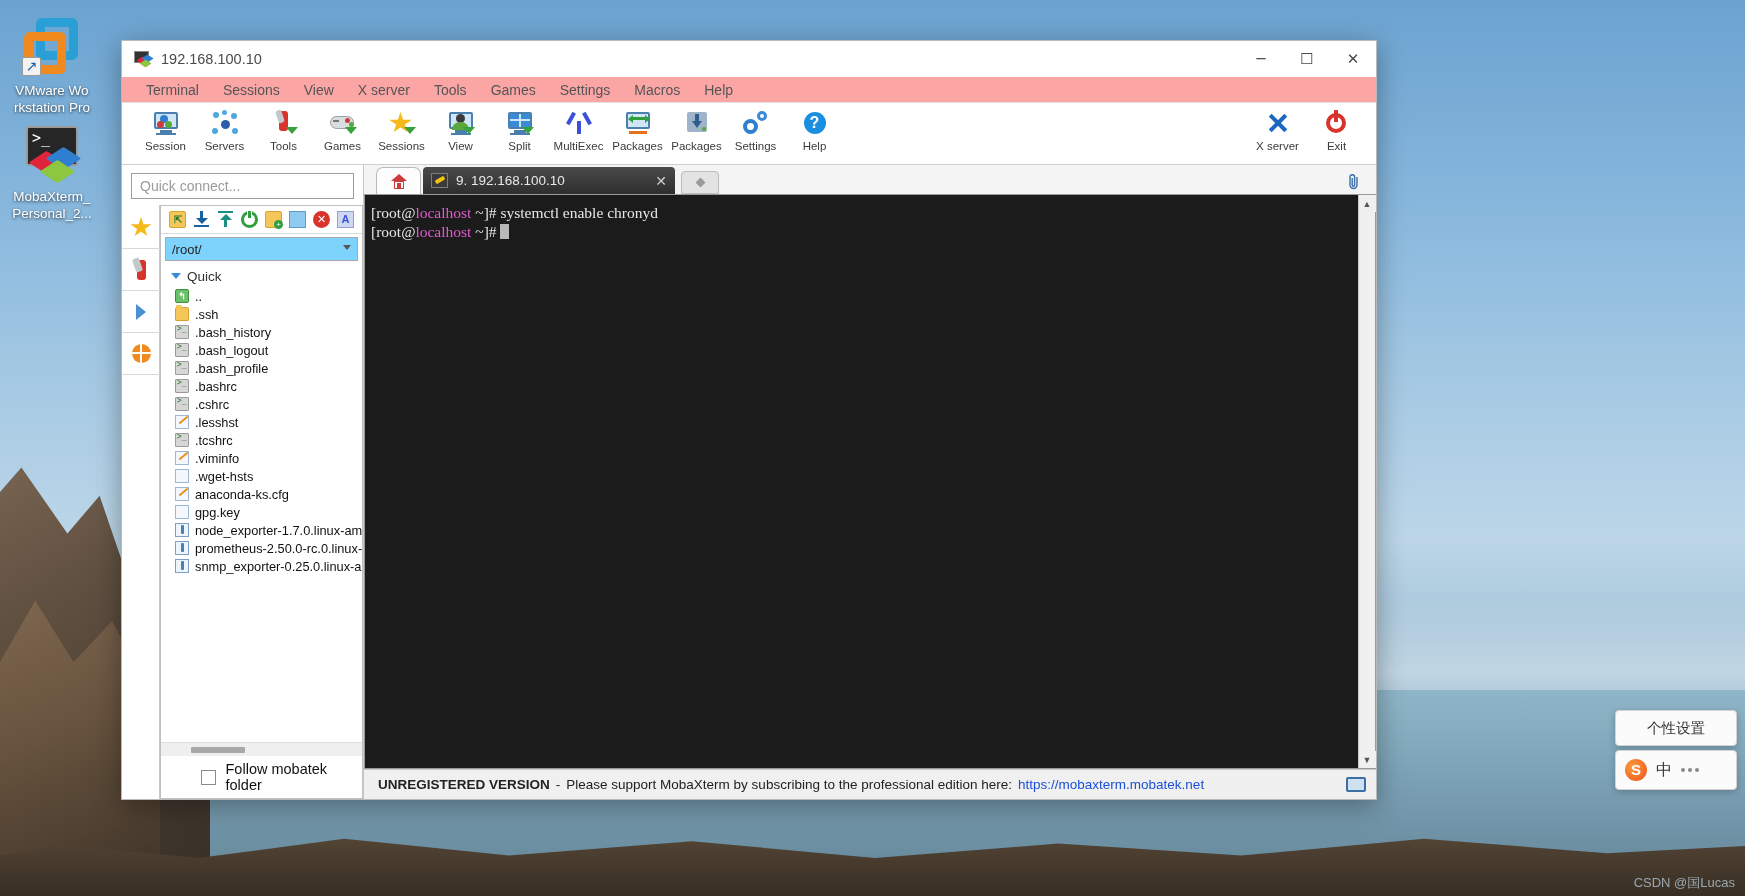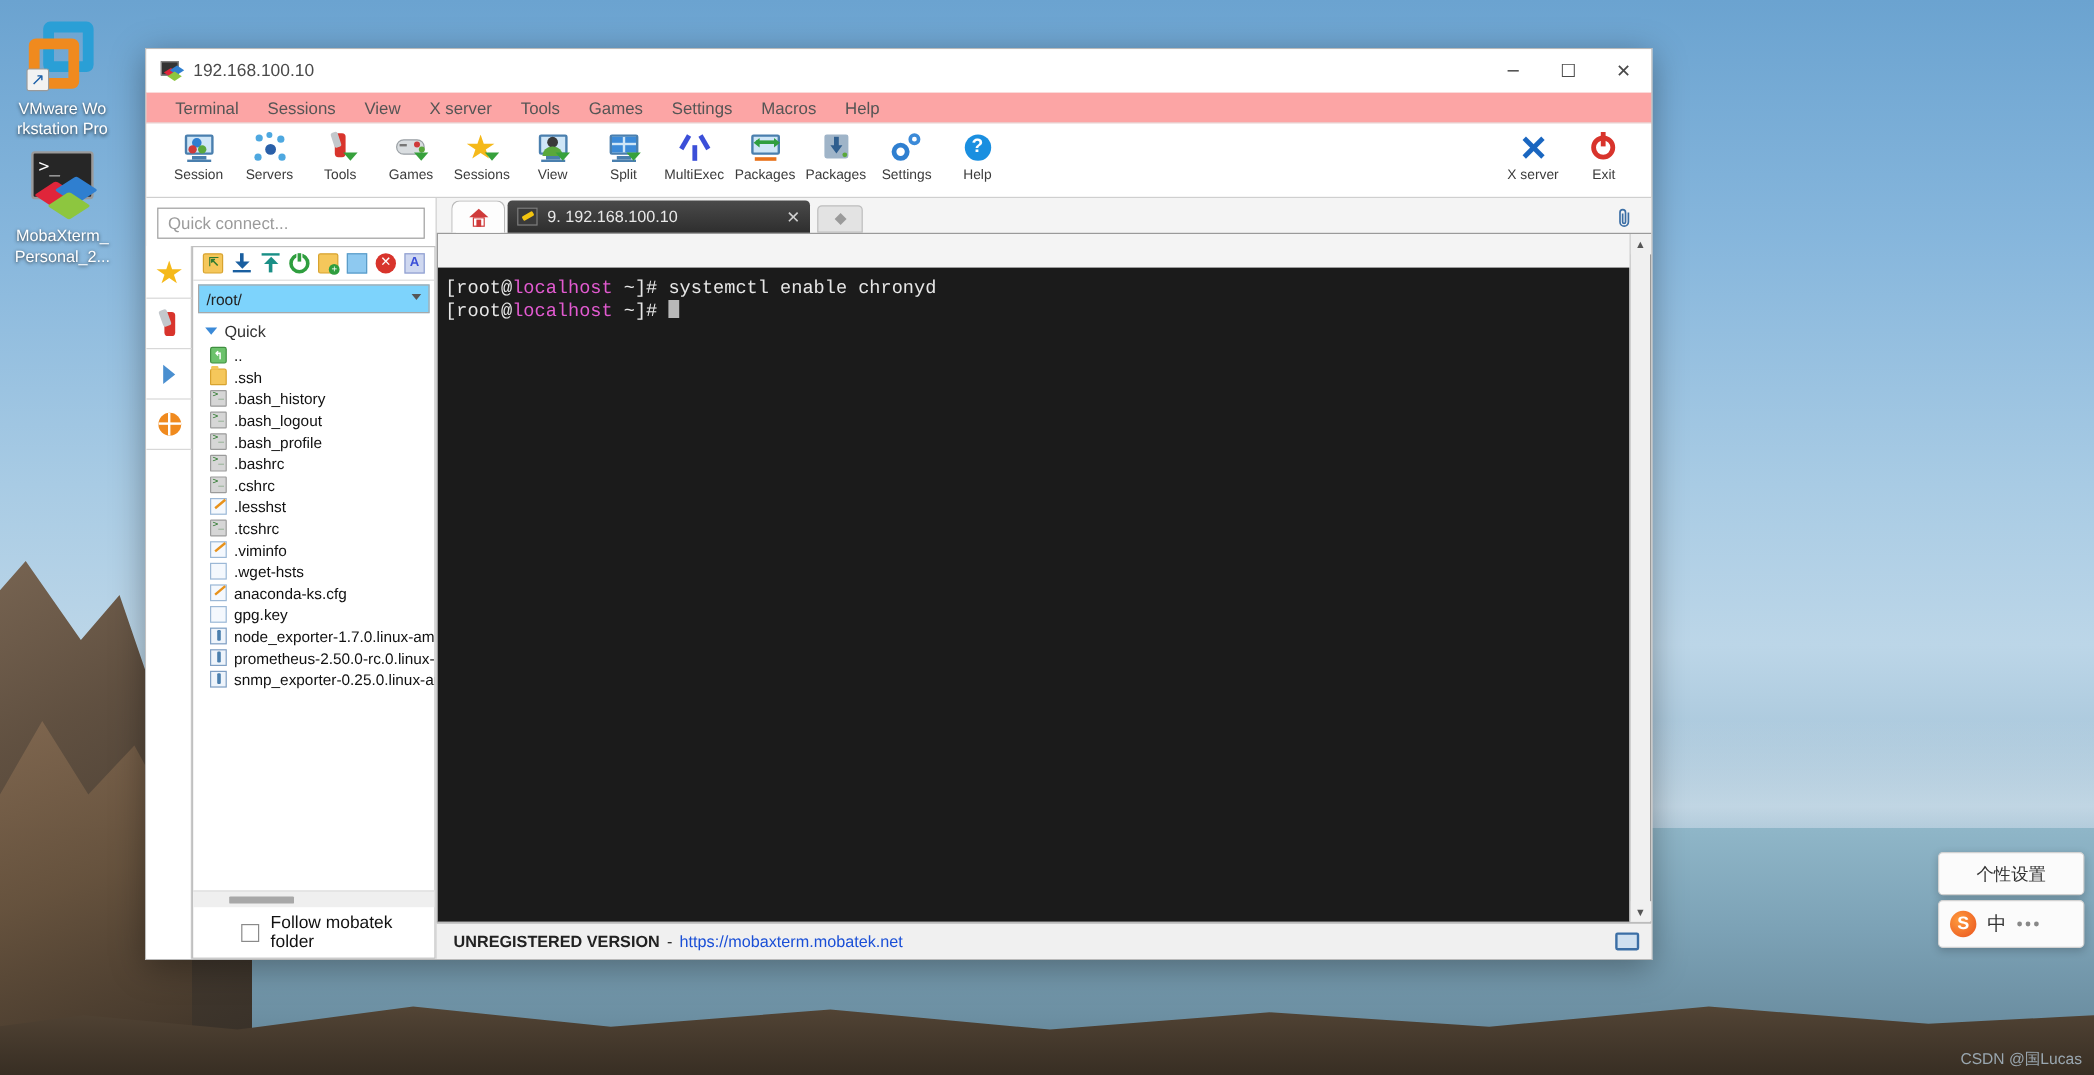--- a/index.html
+++ b/index.html
@@ -164,21 +164,21 @@
   .tab-ico { width:17px; height:15px; background:#3a3a3a; border:1px solid #7d7d7d; position:relative; }
   .tab-ico:after { content:''; position:absolute; left:3px; top:4px; width:10px; height:4px;
                    background:#f2c40f; transform:rotate(-30deg); border-radius:1px; }
   .tab-x { margin-left:auto; color:#cfcfcf; font-size:14px; padding-left:24px; }
   .plustab { width:38px; height:23px; background:#e3e3e3; border:1px solid #bdbdbd;
              border-radius:4px 4px 0 0; margin-left:6px; display:flex; align-items:center; justify-content:center; }
   .plustab .dia { width:7px; height:7px; background:#9a9a9a; transform:rotate(45deg); }
   .paperclip { position:absolute; right:14px; bottom:3px; width:16px; height:18px; }
   .termbody { flex:1; display:flex; min-height:0; border:1px solid #9a9a9a; margin:0 0 0 0; }
   .console { flex:1; background:#1b1b1b; padding:8px 0 0 6px; overflow:hidden;
-             font-family:Liberation Mono, monospace; font-size:15.5px; line-height:19px;margin-top:28px; }
+             font-family:Liberation Serif, serif; font-size:15.5px; line-height:19px; }
   .cl { white-space:pre; color:#e6e6e6; }
   .c-brk { color:#e6e6e6; }
   .c-host { color:#e25ad0; }
   .cursor { display:inline-block; width:9px; height:15px; background:#b8b8b8; vertical-align:-2px; }
   .scrollbar { width:17px; background:#f0f0f0; border-left:1px solid #c8c8c8;
                display:flex; flex-direction:column; justify-content:space-between; align-items:center; }
   .sb-arrow { width:17px; height:17px; display:flex; align-items:center; justify-content:center;
               font-size:9px; color:#555; background:#f0f0f0; }
   .statusbar { height:30px; background:#f0f0f0; border-top:1px solid #c8c8c8;
                display:flex; align-items:center; padding-left:14px; font-size:13.5px; color:#222; gap:6px; position:relative; }
@@ -587,20 +587,21 @@
           </div>
         <div class="scrollbar">
           <div class="sb-arrow">▲</div>
           <div class="sb-arrow">▼</div>
         </div>
       </div>
 
       <div class="statusbar">
         <span class="unreg">UNREGISTERED VERSION</span>
         <span>-</span>
+        <span>Please support MobaXterm by subscribing to the professional edition here:</span>
         <span class="status-link">https://mobaxterm.mobatek.net</span>
         <span class="status-screen"></span>
       </div>
     </div>
   </div>
 </div>
 
 <div class="ime-panel">
   <span>个性设置</span>
 </div>

